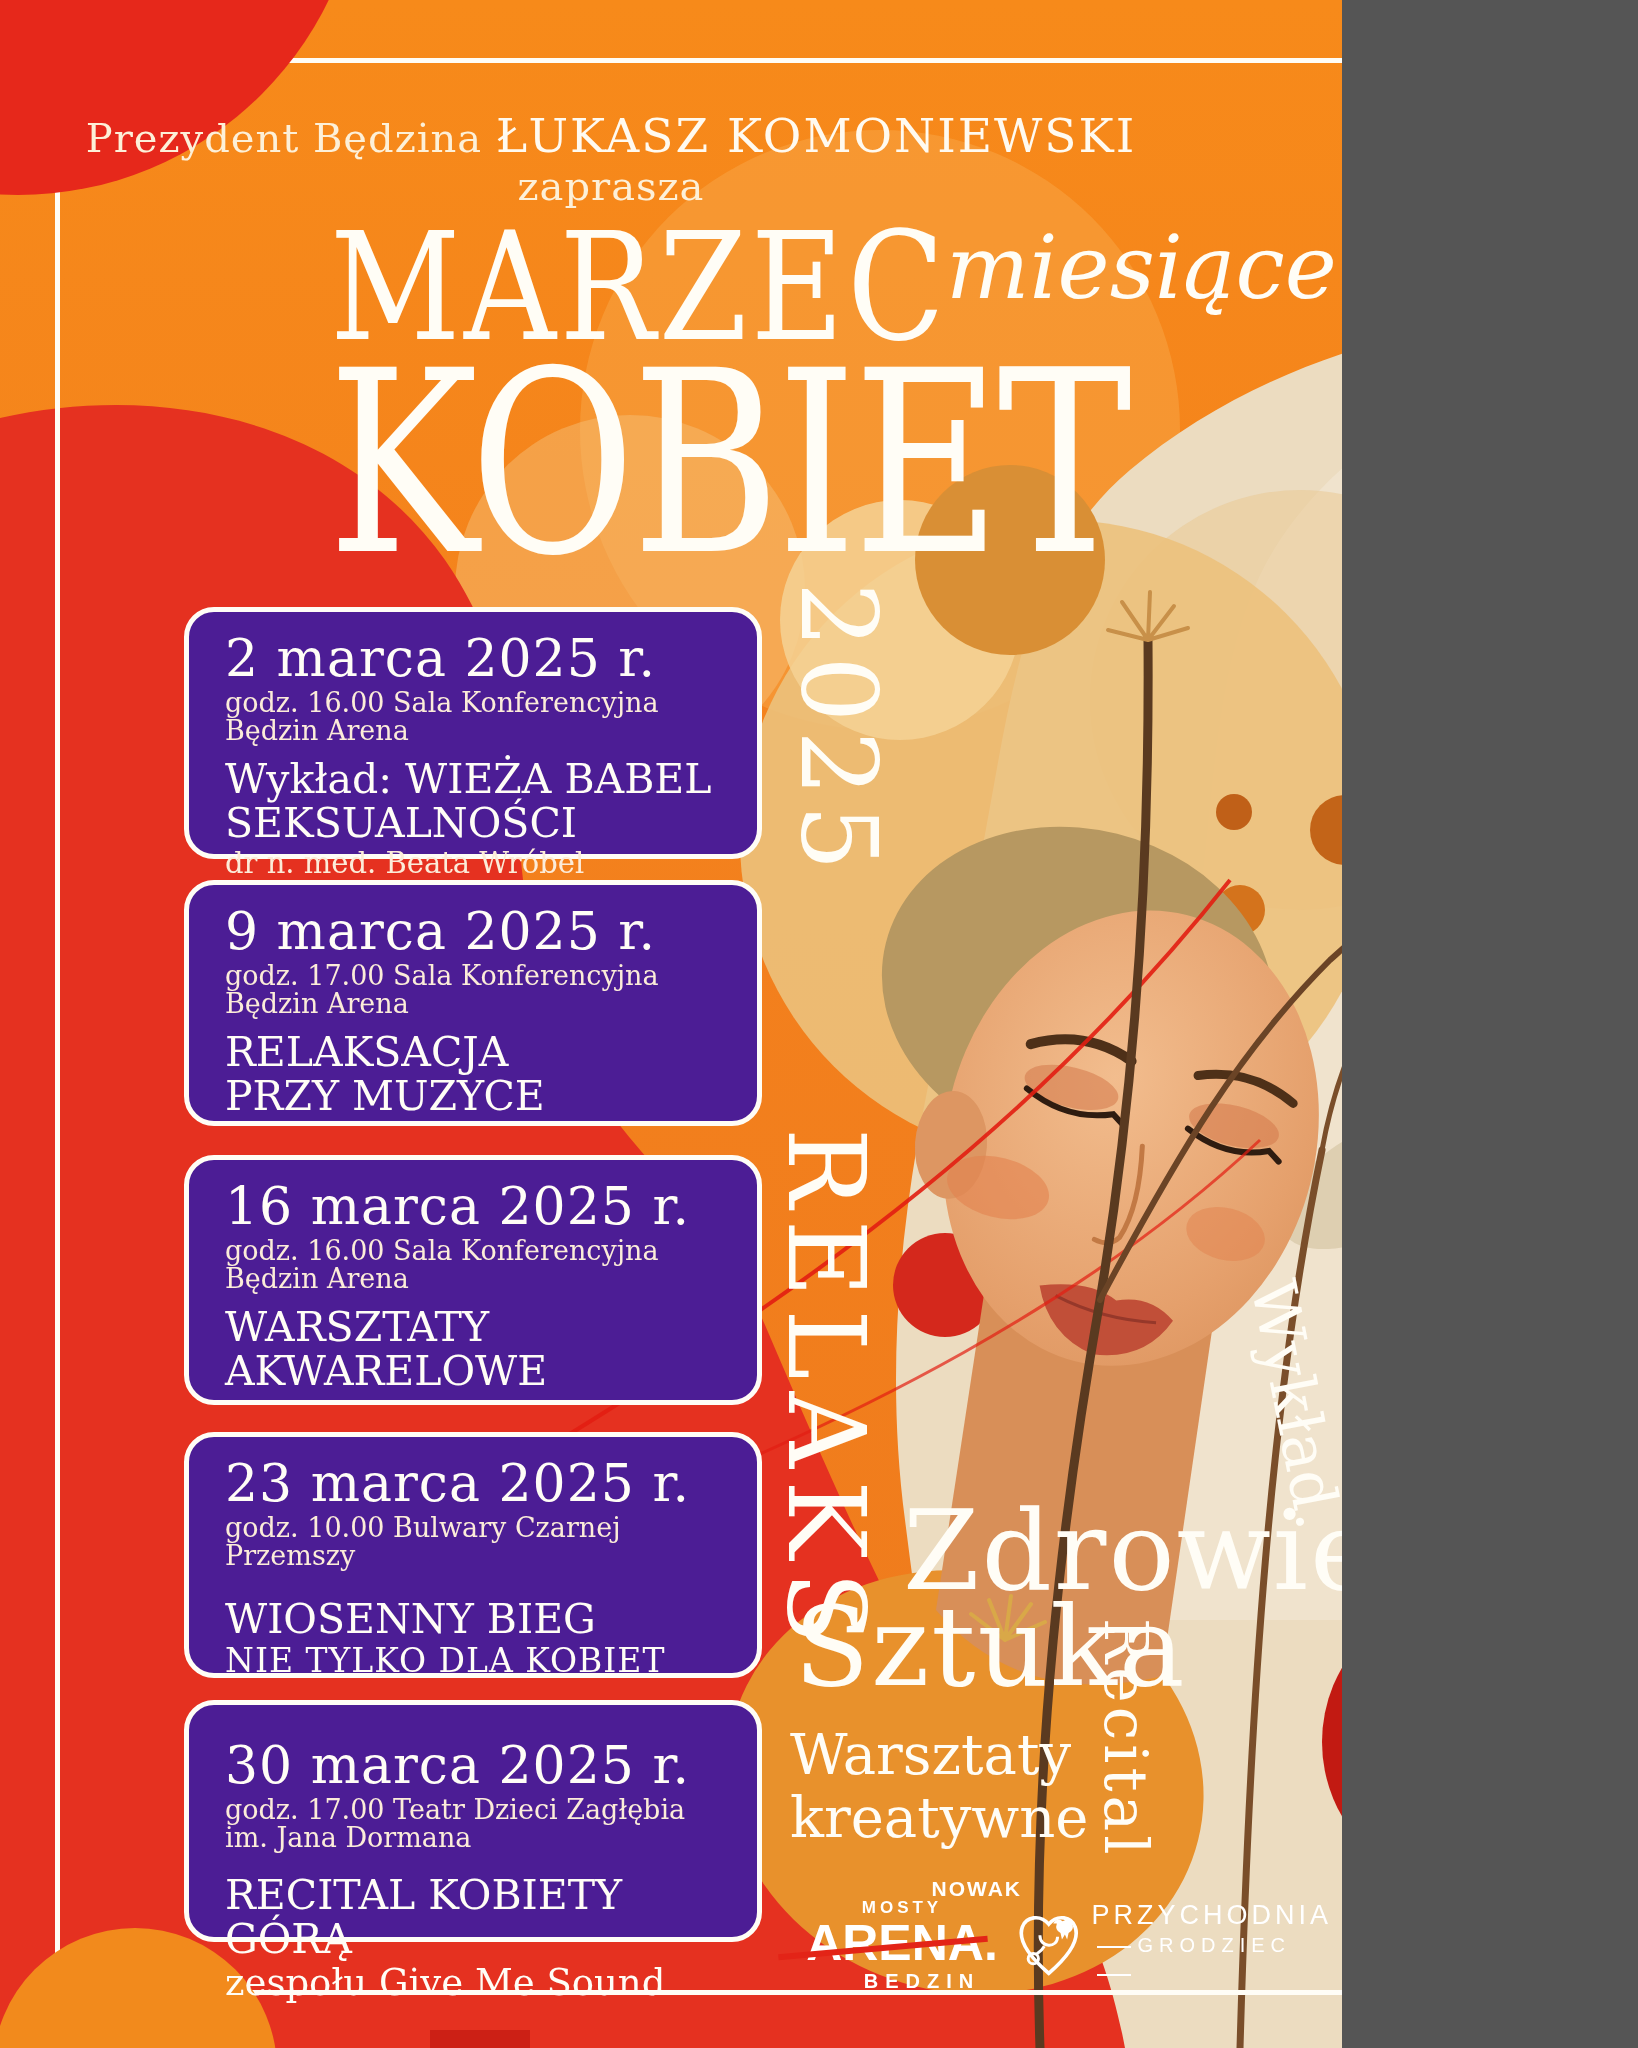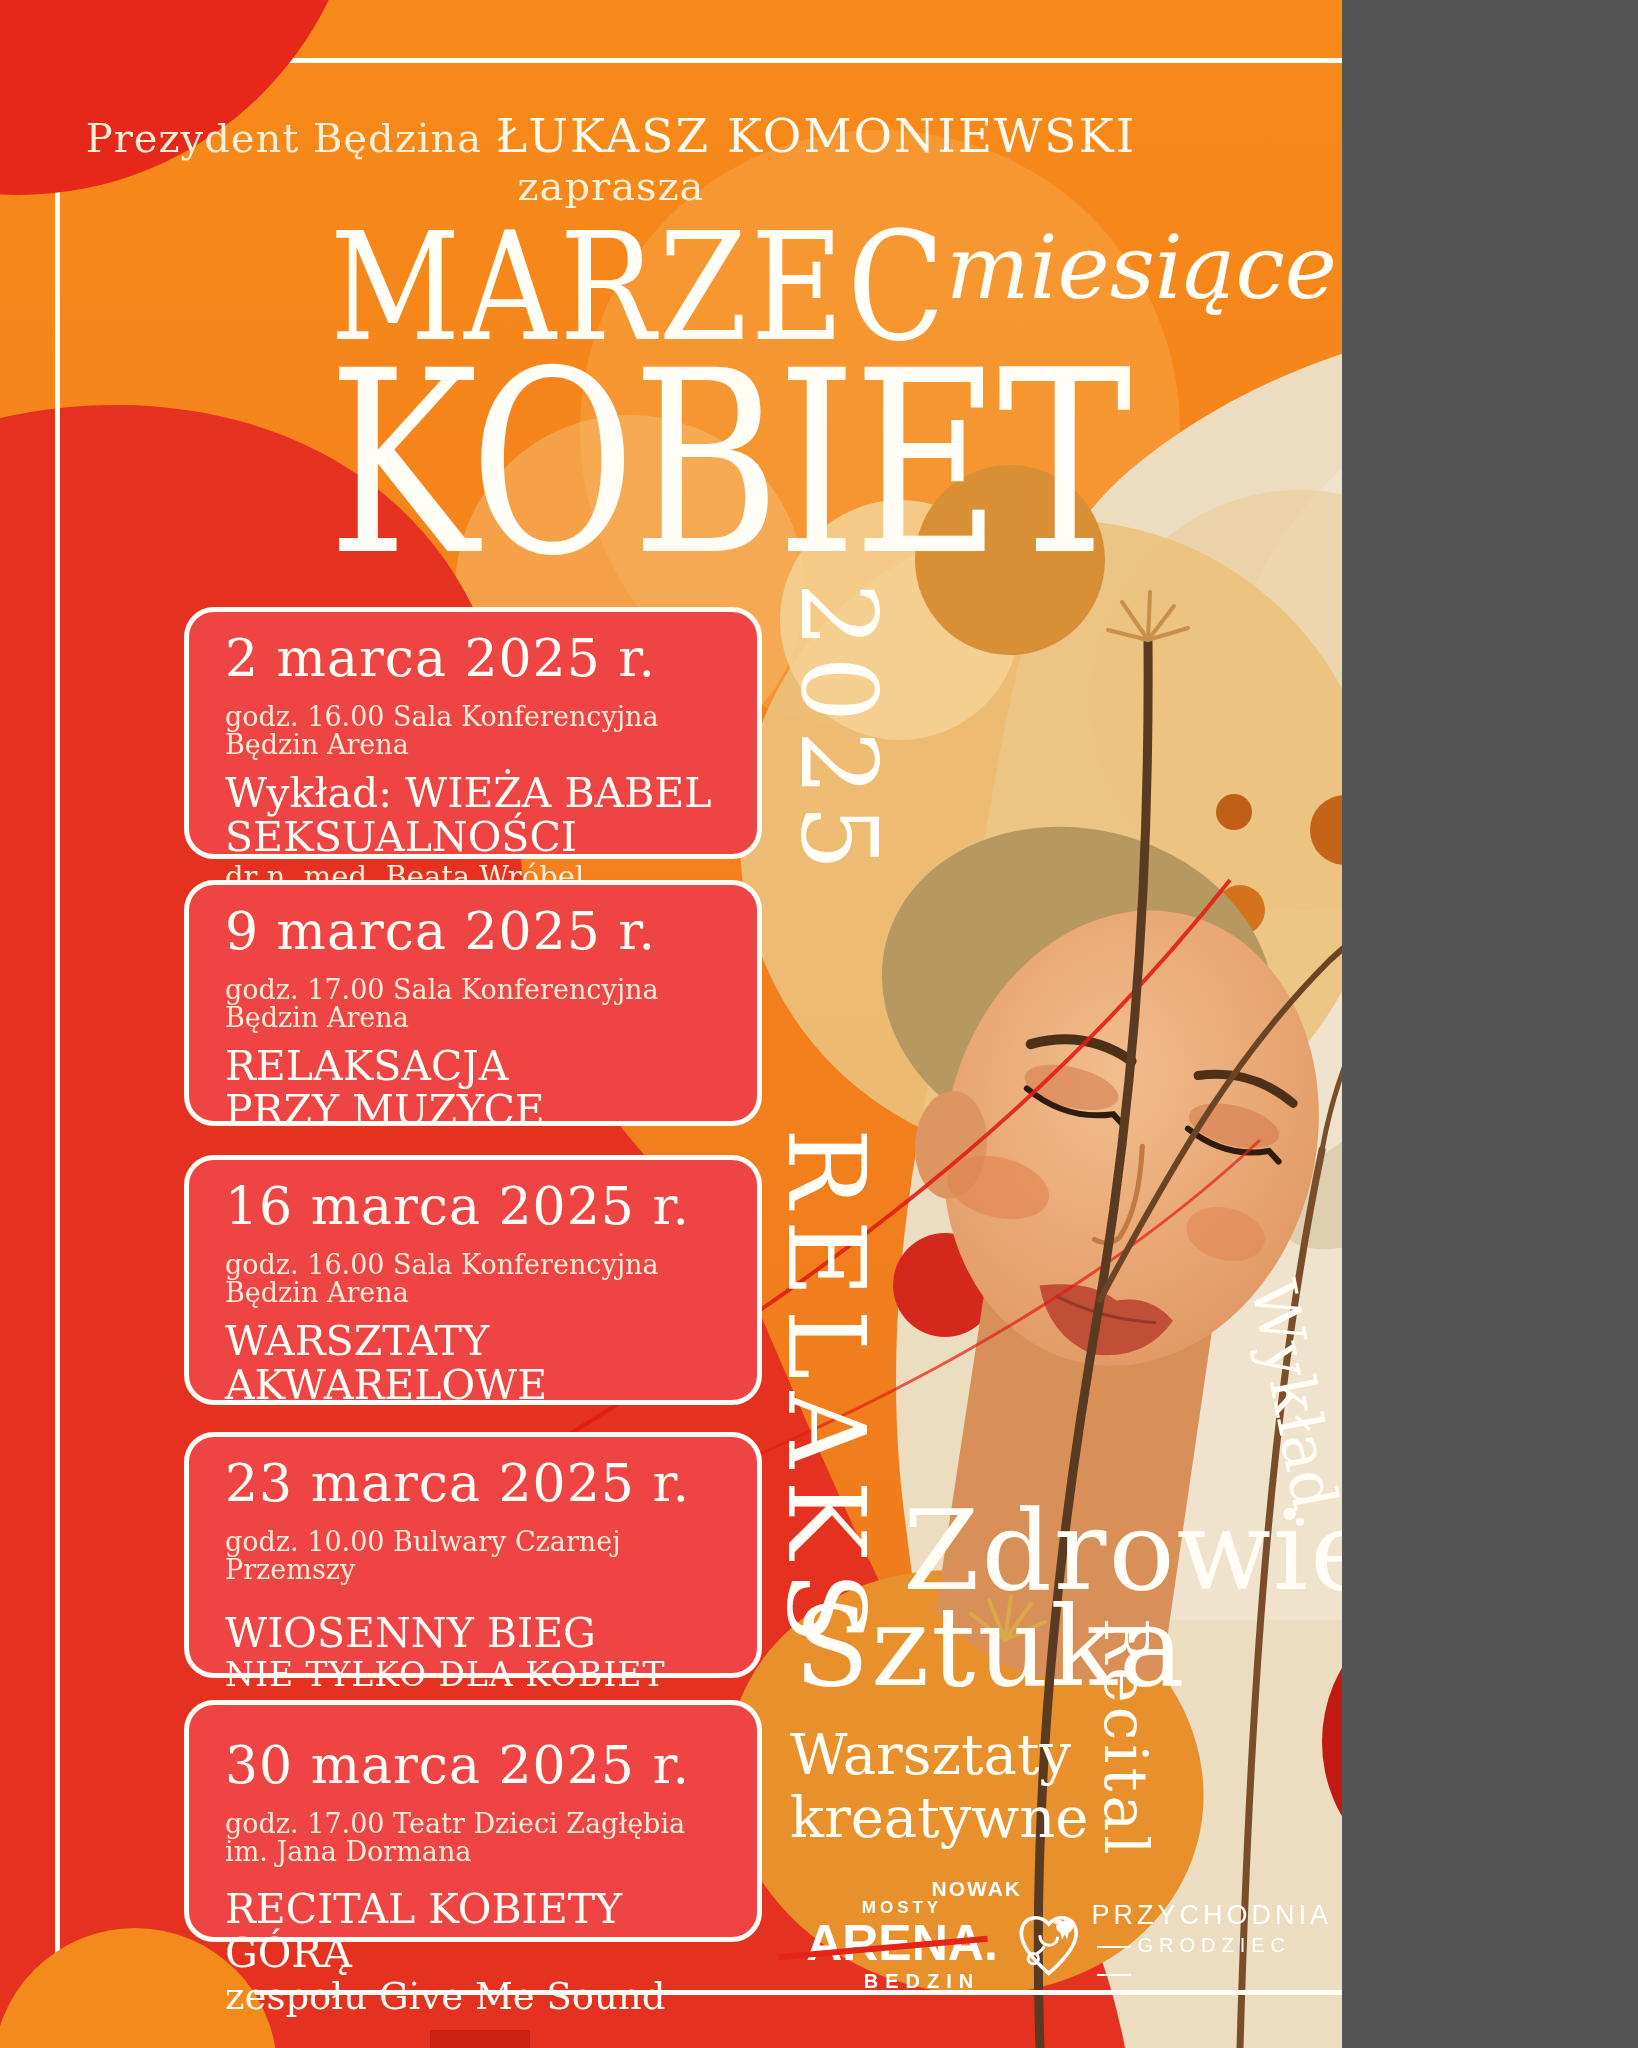--- a/index.html
+++ b/index.html
@@ -26,25 +26,25 @@
   
   .t-month{left:330px;top:212px;z-index:4;color:#fffdf6;font-size:150px;line-height:1;
            letter-spacing:4px;transform:scaleX(.85);transform-origin:left top;}
   .t-script{left:946px;top:216px;z-index:4;color:#fffdf6;font-size:88px;font-style:italic;}
   .t-word{left:328px;top:338px;z-index:4;color:#fffdf6;font-size:252px;line-height:1;
           letter-spacing:-4px;transform:scaleX(.80);transform-origin:left top;}
   .t-year{left:786px;top:582px;z-index:4;color:#fffdf6;font-size:104px;
           writing-mode:vertical-rl;letter-spacing:8px;line-height:1;}
 
   
-  .card{position:absolute;left:184px;width:578px;z-index:4;background:#ef4444;
+  .card{position:absolute;left:184px;width:578px;z-index:4;background:#4c1d95;
         border:5px solid #fffdf6;border-radius:30px;box-sizing:border-box;
         color:#fffdf6;padding:20px 26px 16px 36px;}
   .card-date{font-size:52px;line-height:1.02;letter-spacing:1px;}
-  .card-info{font-size:27px;line-height:1.05;margin-top:18px;color:#fcecd9;}
+  .card-info{font-size:27px;line-height:1.05;margin-top:4px;color:#fcecd9;}
   .card-title{font-size:41px;line-height:1.08;margin-top:11px;white-space:pre-line;}
   .card-sub{font-size:29px;line-height:1.05;margin-top:3px;color:#fcecd9;}
   .card-sub.caps{font-size:33px;color:#fffdf6;letter-spacing:1px;}
   .card-sub.big{font-size:37px;color:#fffdf6;}
   .card-note{font-size:30px;line-height:1.05;margin-top:8px;font-weight:600;}
   .card.gapnote .card-note{margin-top:42px;}
 
   
   .kw{z-index:4;color:#fffdf6;}
   .kw-relaks{left:772px;top:1128px;font-size:106px;writing-mode:vertical-rl;

